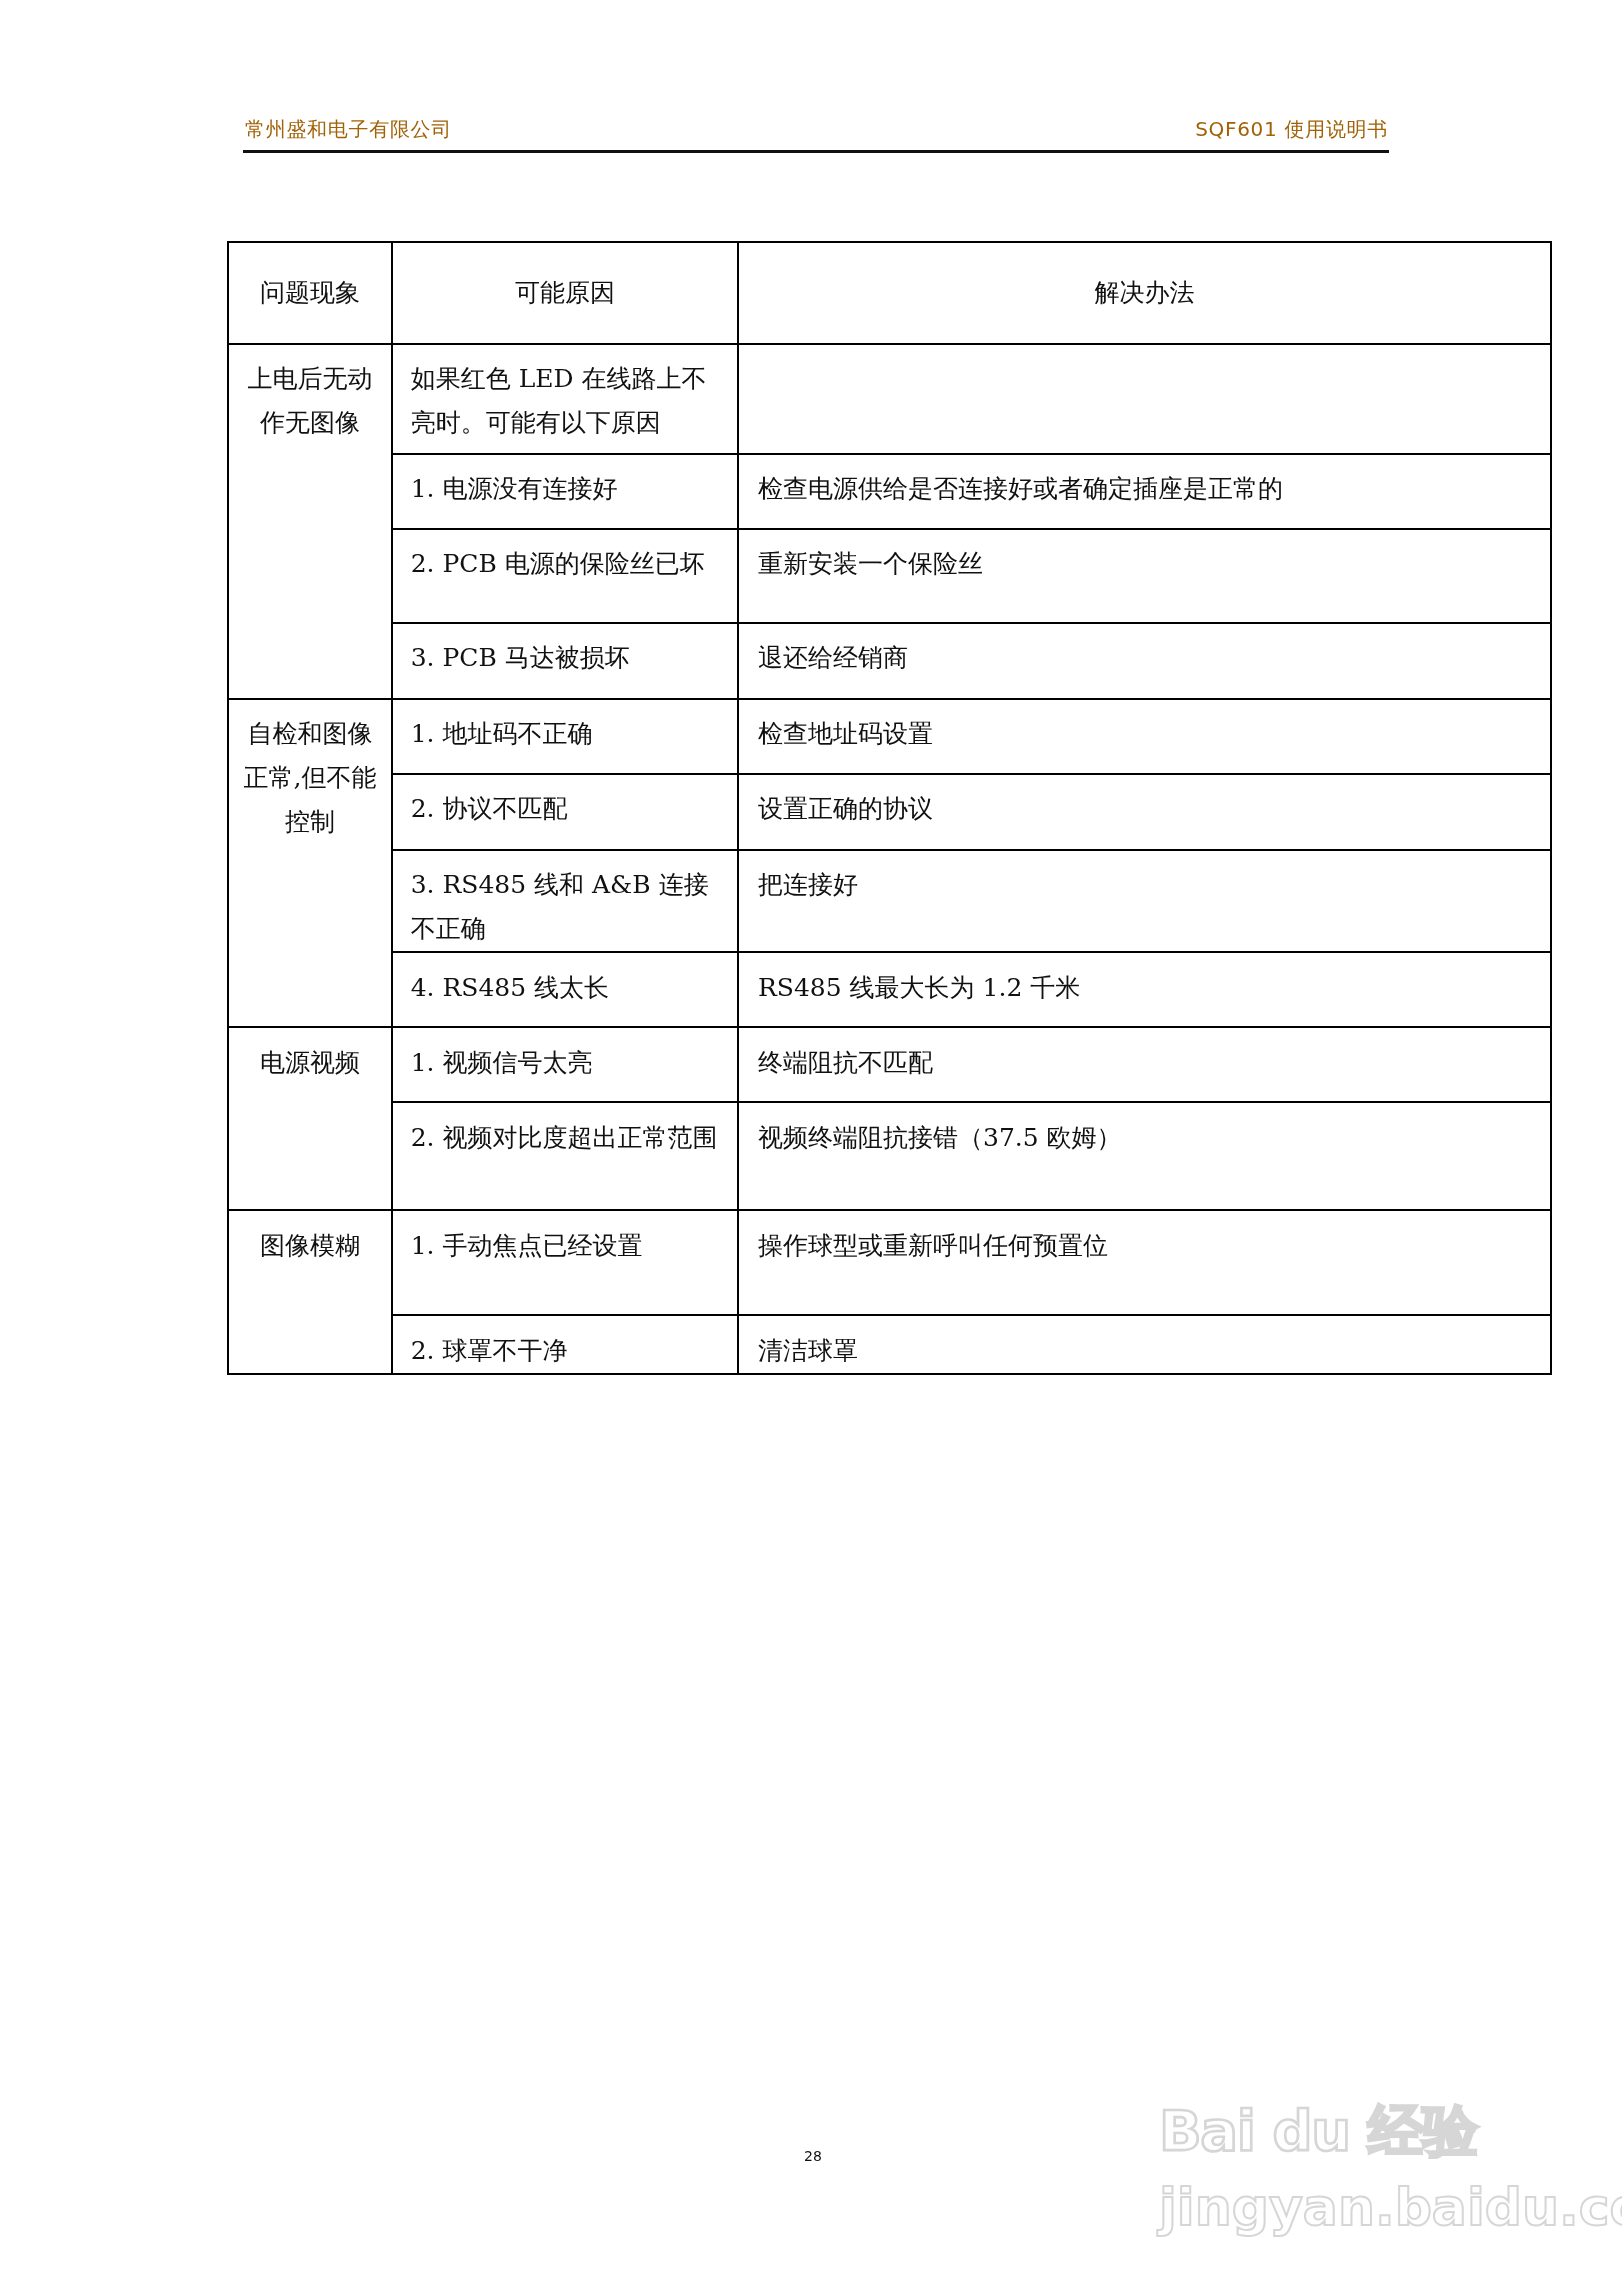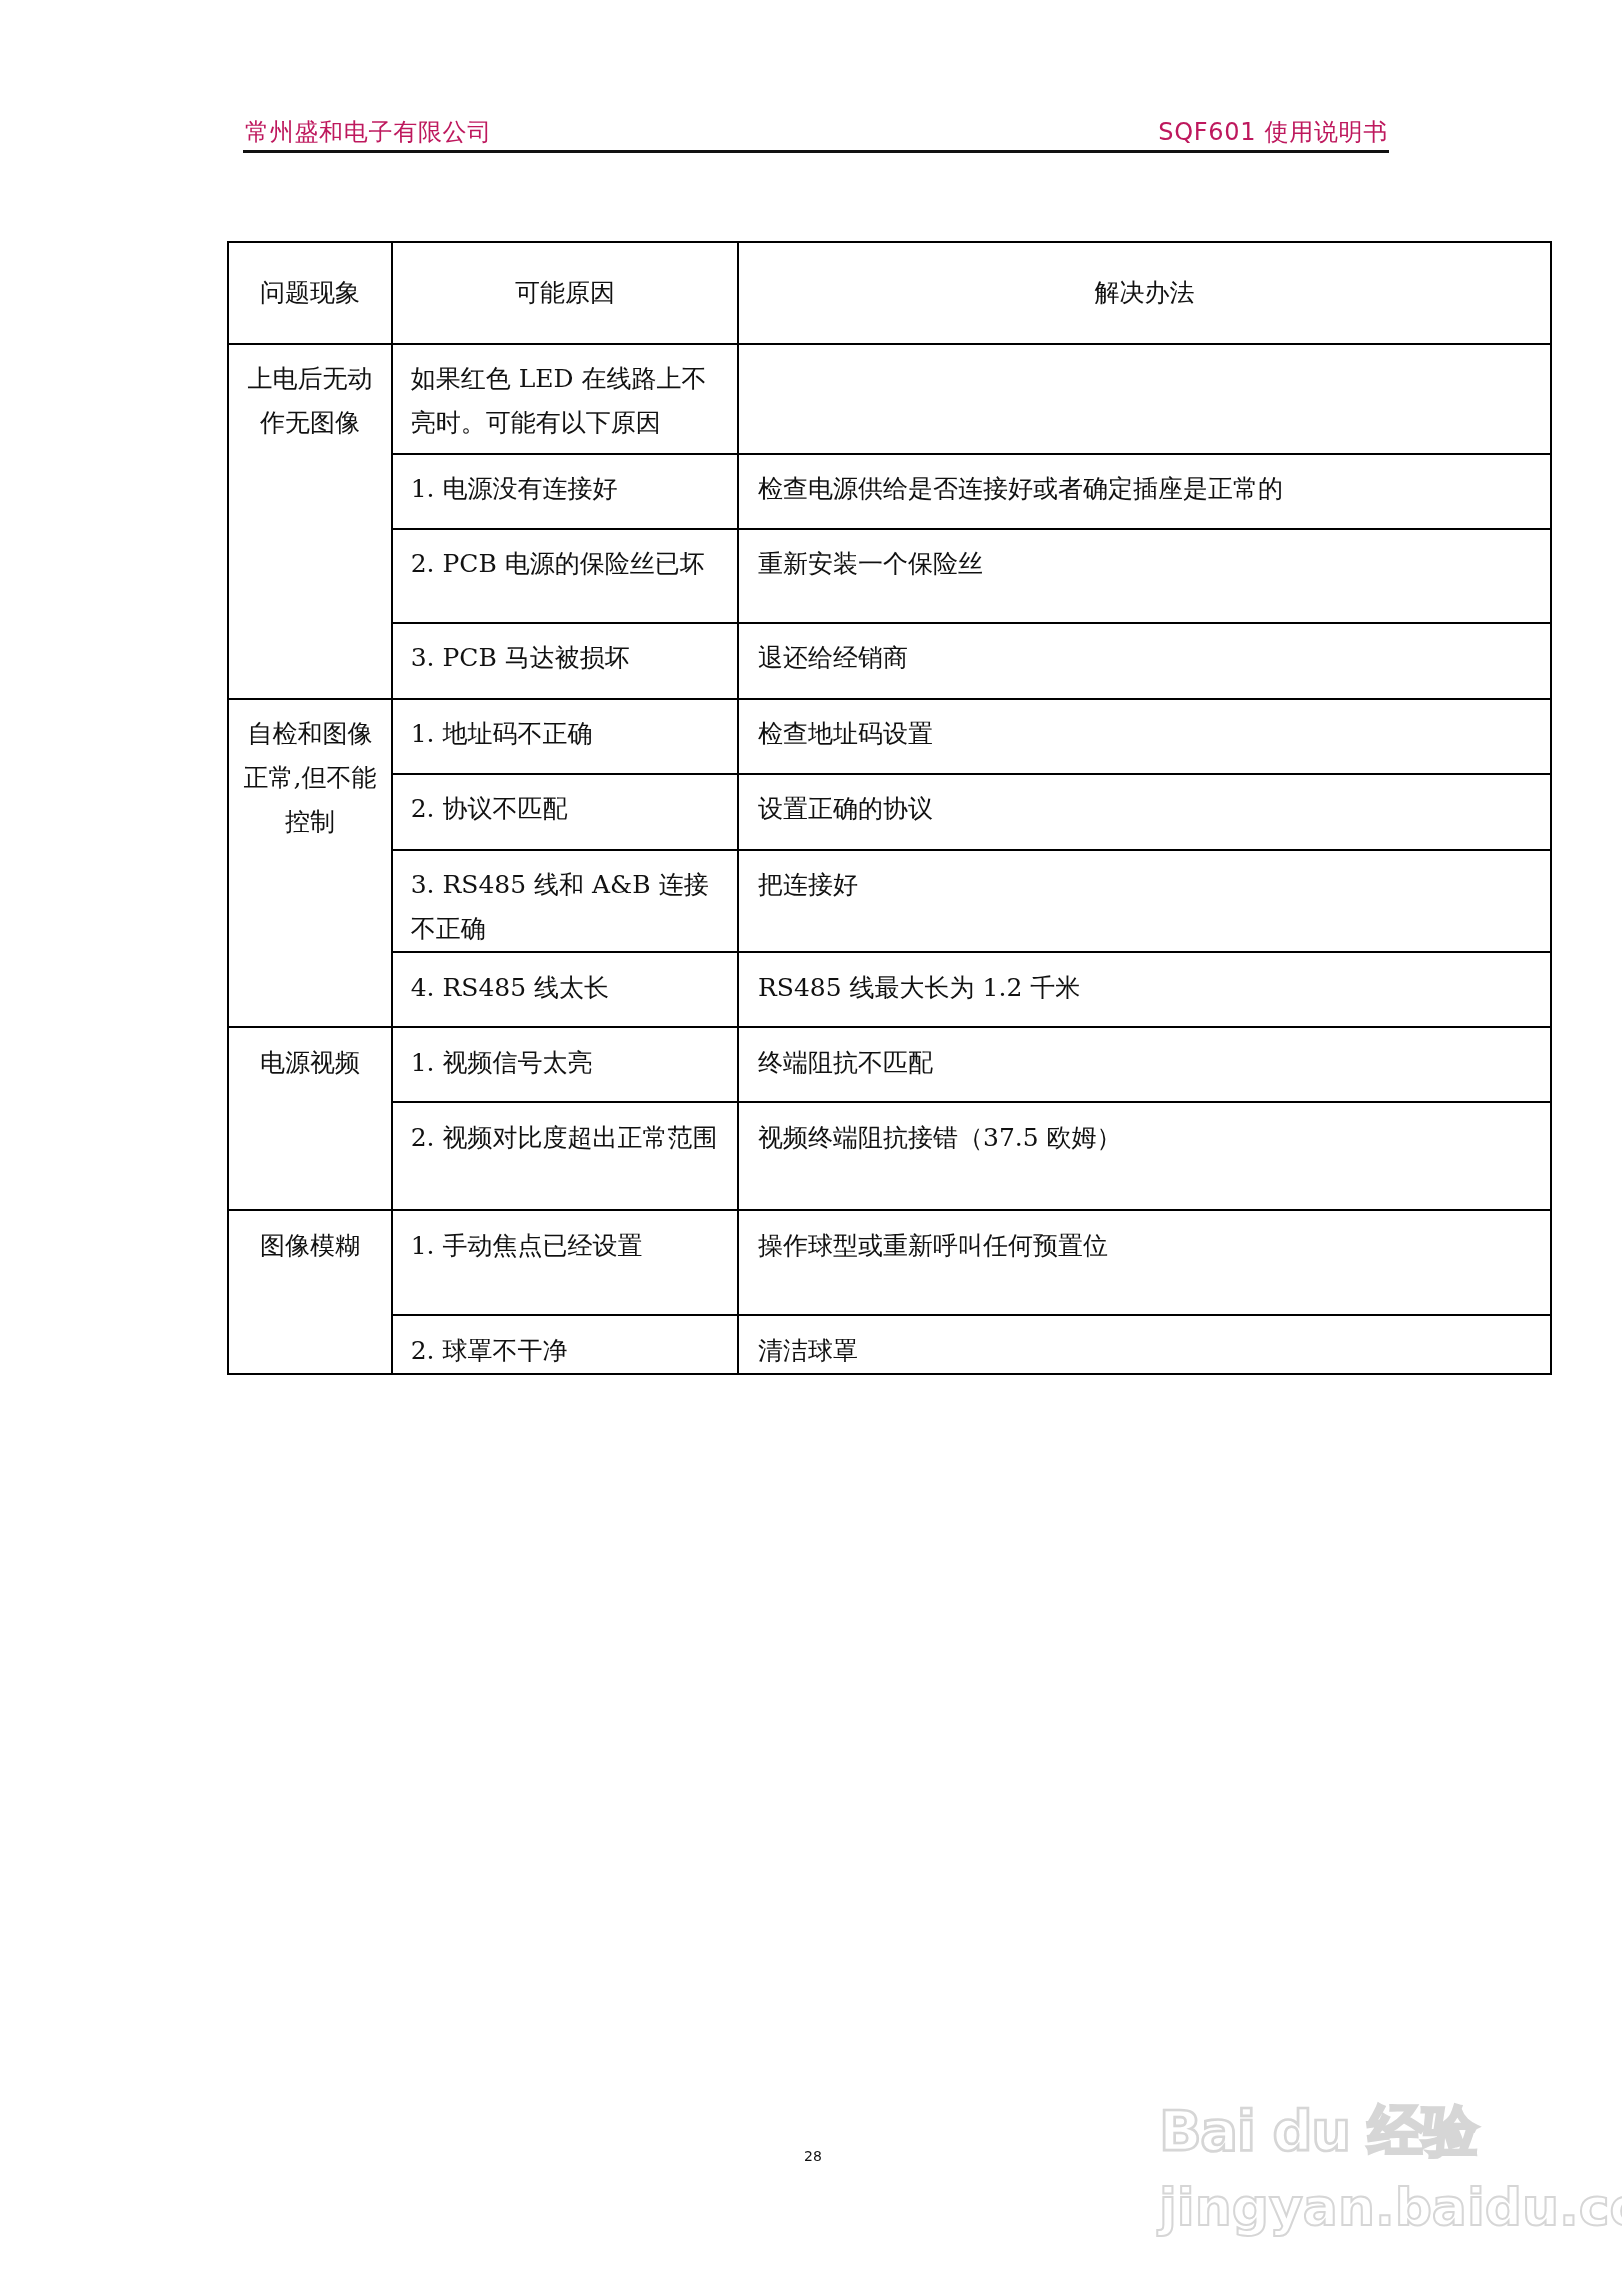--- a/index.html
+++ b/index.html
@@ -1,19 +1,19 @@
 <!DOCTYPE html>
 <html style="font-size:11px"><head>
 <meta charset="utf-8">
 <style>
   html, body { margin: 0; padding: 0; background: #ffffff; }
   body { width: 1623px; height: 2295px; position: relative; overflow: hidden;
          font-family: "DejaVu Serif", "Liberation Serif", serif; color: #111; }
-  .hdr-left, .hdr-right { position: absolute; top: 116px; font-size: 24px;
-         font-family: "DejaVu Sans", "Liberation Sans", sans-serif; color: #be185d; letter-spacing: 0.7px; }
+  .hdr-left, .hdr-right { position: absolute; top: 116px; font-size: 20px;
+         font-family: "DejaVu Sans", "Liberation Sans", sans-serif; color: #a16207; letter-spacing: 0.7px; }
   .hdr-left { left: 245px; }
   .hdr-right { right: 235px; }
   .hdr-rule { position: absolute; left: 243px; width: 1146px; top: 150px; height: 2.7px; background: #111; }
 
   table.trouble { position: absolute; left: 227px; top: 241px; width: 1324px;
          border-collapse: collapse; table-layout: fixed; }
   table.trouble td, table.trouble th { border: 2.7px solid #000; vertical-align: top;
          font-size: 25px; line-height: 44px; font-weight: normal; padding: 12px; }
   col.c1 { width: 164px; } col.c2 { width: 346px; } col.c3 { width: 813px; }
   th { height: 76px; text-align: center; vertical-align: middle !important; }

